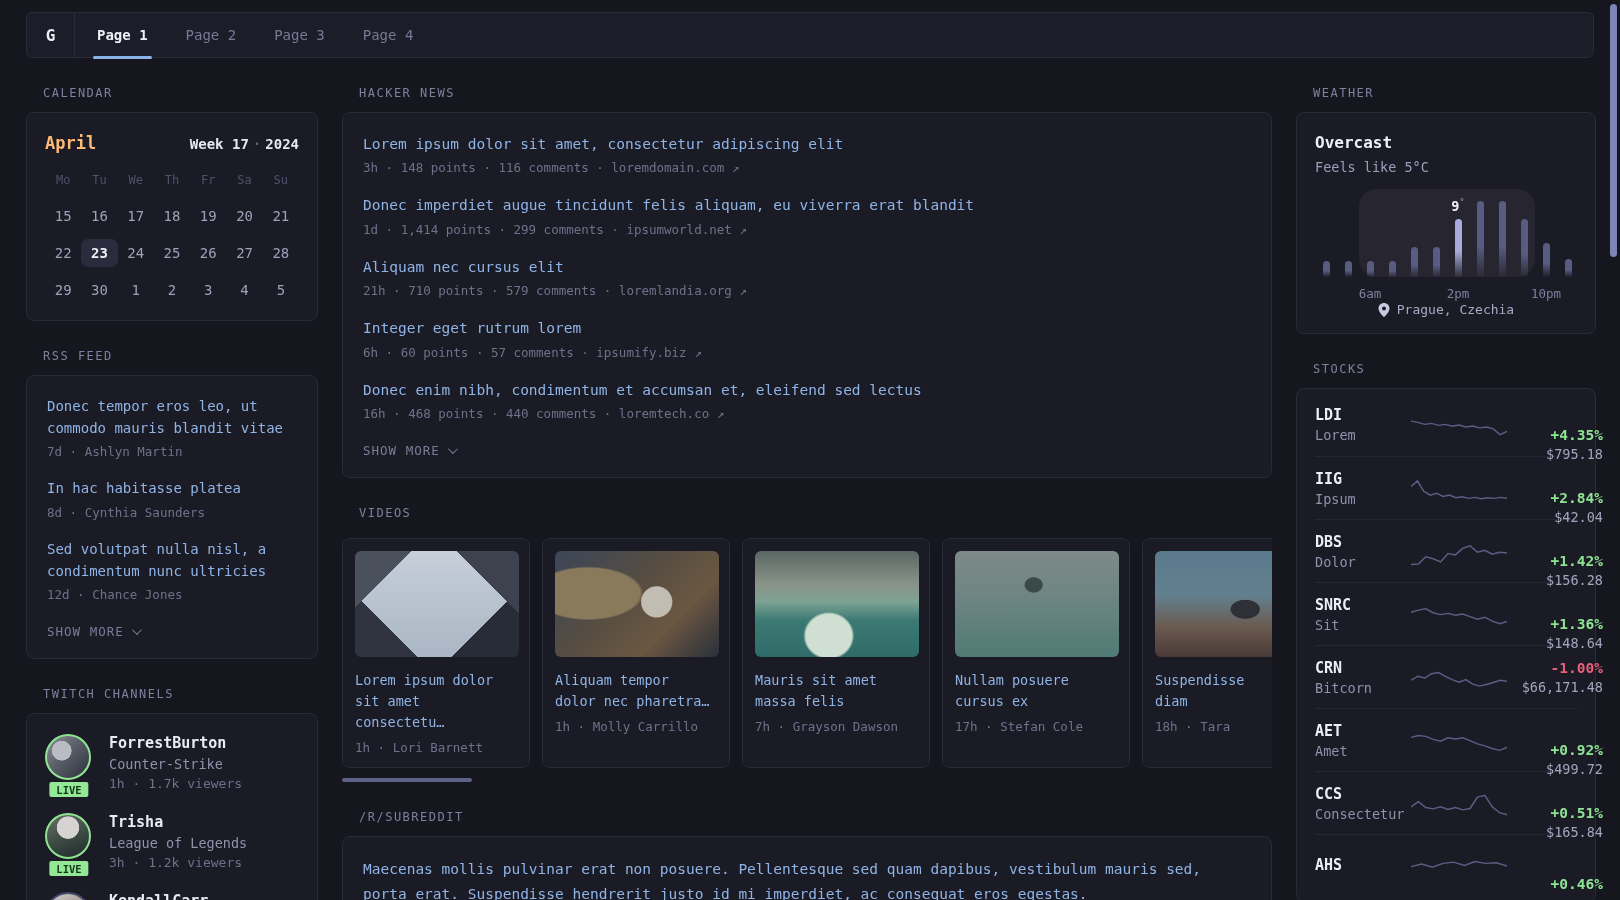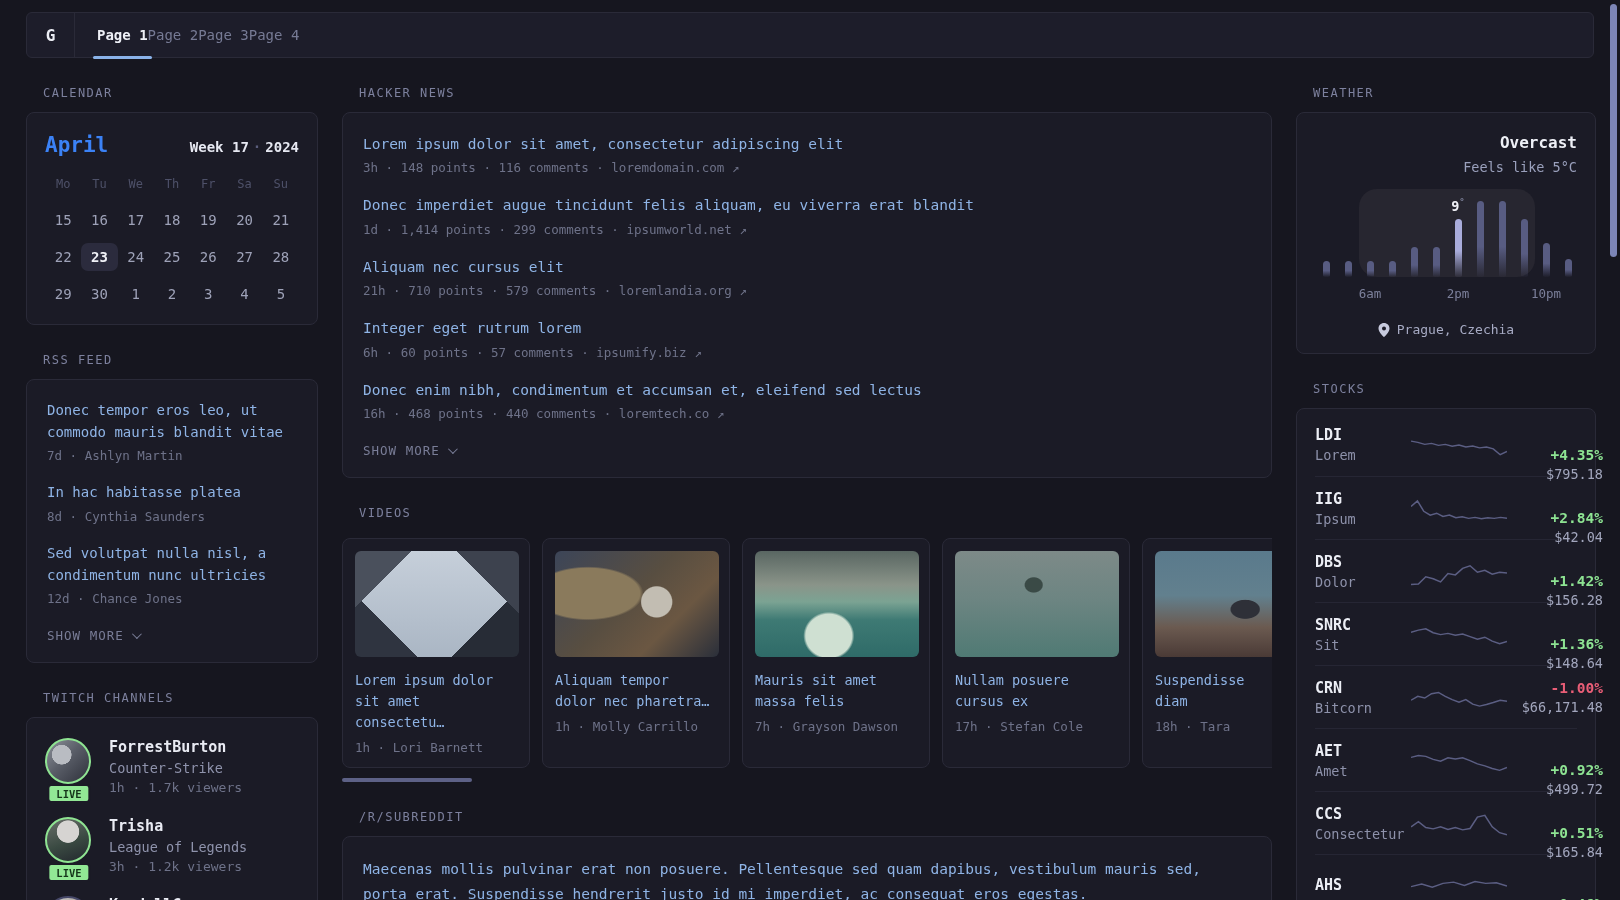--- a/index.html
+++ b/index.html
@@ -15,21 +15,21 @@
   
   .topbar {
     display:flex; align-items:stretch; height:46px;
     background:#1d1d2a; border:1px solid #2a2a38; border-radius:6px;
     margin-bottom:28px; position:relative;
   }
   .logo-cell {
     width:48px; display:flex; align-items:center; justify-content:center;
     border-right:1px solid #2a2a38; font-size:16px; font-weight:bold; color:#eceef5;
   }
-  .tabs { display:flex; align-items:center; padding-left:22px; }
+  .tabs { display:flex; align-items:center; padding-left:22px; gap:38px; }
   .tab { font-size:14px; color:#767a94; cursor:pointer; position:relative; height:100%; display:flex; align-items:center; }
   .tab.active { color:#eef0f7; font-weight:bold; }
   .tab.active::after {
     content:""; position:absolute; left:-4px; right:-4px; bottom:-2px;
     height:3px; border-radius:3px; background:#8ab2e8;
   }
 
   
   .cols { display:flex; gap:24px; align-items:flex-start; }
   .col-left  { width:292px; flex:0 0 292px; }
@@ -40,21 +40,21 @@
   .sec-title {
     font-size:12px; letter-spacing:1.5px; color:#7d819e; margin:0 0 12px 17px;
   }
   .card {
     background:#1b1b26; border:1px solid #2a2a38; border-radius:8px;
   }
 
   
   .cal { padding:20px 18px 16px 18px; }
   .cal-head { display:flex; justify-content:space-between; align-items:baseline; }
-  .cal-month { font-size:21px; color:#3b82f6; font-weight:bold; }
+  .cal-month { font-size:17px; color:#fdba74; font-weight:bold; }
   .cal-week { font-size:14px; color:#e7e9f2; font-weight:bold; }
   .cal-week .dot { color:#5a5d7c; padding:0 4px; }
   .cal-grid { display:grid; grid-template-columns:repeat(7,1fr); margin-top:20px; row-gap:9px; }
   .cal-grid .wd { font-size:12px; color:#4e5169; text-align:center; padding-bottom:6px; }
   .cal-grid .day {
     font-size:14px; color:#9ea2b8; text-align:center; height:28px;
     display:flex; align-items:center; justify-content:center; border-radius:7px;
   }
   .cal-grid .day.sel { background:#2b2b3d; color:#f0f1f7; font-weight:bold; }
 
@@ -121,36 +121,36 @@
     linear-gradient(180deg,#5a7a8c 0%,#62808e 42%,#6b5a50 72%,#4a3a36 100%); }
   .vid-title {
     margin-top:13px; font-size:13.5px; color:#8fb4e6; line-height:1.55;
     min-height:42px; white-space:pre-line; cursor:pointer;
   }
   .vid-meta { font-size:12.5px; color:#6e7289; margin-top:7px; }
   .vid-scroll { width:130px; height:4px; border-radius:2px; background:#5d6186; margin-top:10px; cursor:pointer; }
   .videos-sec .sec-title { margin-bottom:18px; }
 
   
-  .weather { padding:20px 18px 16px 18px; text-align:right; }
+  .weather { padding:20px 18px 16px 18px; text-align:left; }
   .w-cond { font-size:16px; font-weight:bold; color:#eef0f6; }
   .w-feels { font-size:13.5px; color:#9aa0bc; margin-top:7px; }
   .w-chart { position:relative; height:112px; margin-top:14px; width:264px; }
   .w-daylight {
     position:absolute; top:0; bottom:24px; border-radius:18px; background:#272630;
   }
   .wbar {
     position:absolute; bottom:24px; width:7px; border-radius:4px 4px 2px 2px;
     background:linear-gradient(180deg,#585c82 60%,rgba(88,92,130,0.05) 100%);
   }
   .wbar.hl { background:linear-gradient(180deg,#a9acdb 55%,rgba(169,172,219,0.06) 100%); }
   .w-temp { position:absolute; font-size:13.5px; color:#f0f1f7; font-weight:bold; transform:translateX(-50%); }
   .w-temp sup { font-size:9px; color:#8d91ad; }
   .w-tlabel { position:absolute; bottom:0; font-size:12.5px; color:#7c809b; transform:translateX(-50%); }
-  .w-loc { margin-top:21px; font-size:13px; color:#a7abc4; display:flex; align-items:center; justify-content:center; gap:7px; }
+  .w-loc { margin-top:1px; font-size:13px; color:#a7abc4; display:flex; align-items:center; justify-content:center; gap:7px; }
 
   
   .stocks { padding:4px 18px; }
   .stock-row { display:flex; align-items:center; height:63px; border-top:1px solid #262634; }
   .stock-row:first-child { border-top:none; }
   .stock-id { width:96px; flex:0 0 96px; }
   .stock-sym { font-size:15px; font-weight:bold; color:#eceef5; cursor:pointer; }
   .stock-name { font-size:13.5px; color:#8e92ab; margin-top:3px; }
   .stock-spark { flex:1; display:flex; justify-content:center; }
   .stock-spark svg { width:96px; height:36px; }

